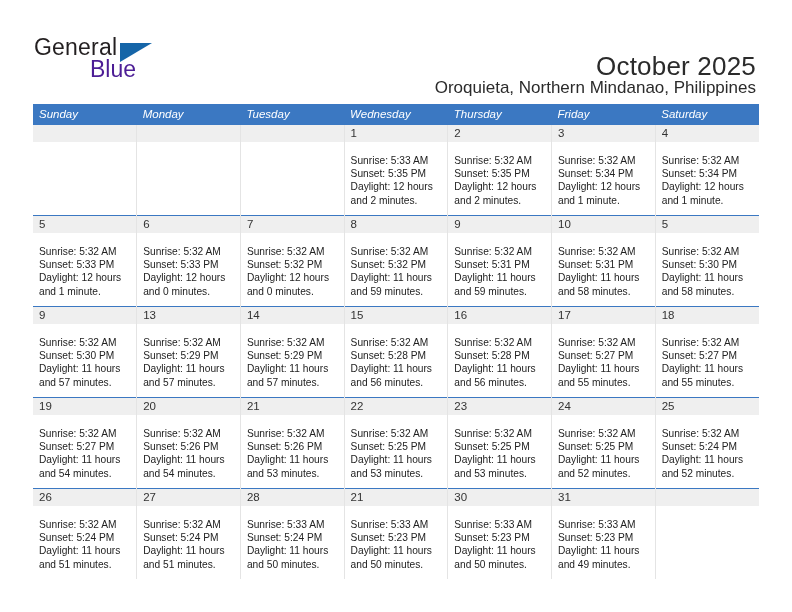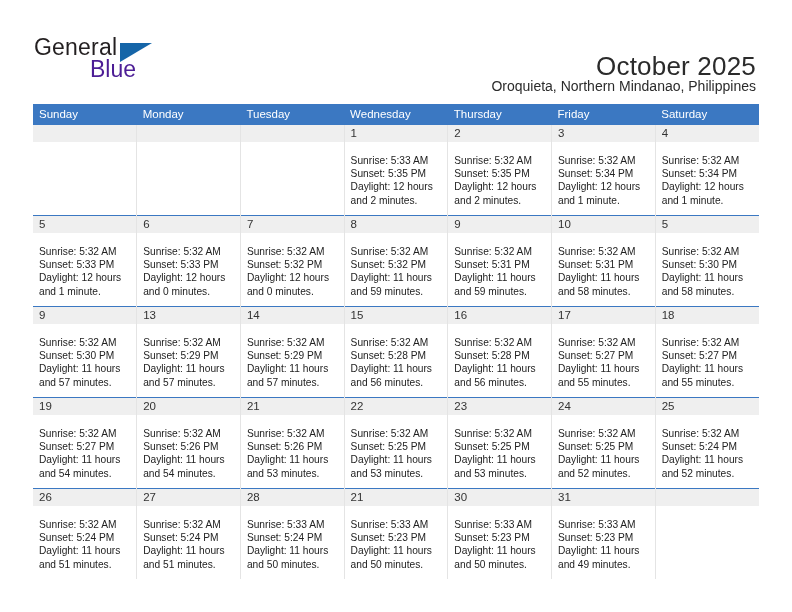--- a/index.html
+++ b/index.html
@@ -72,21 +72,21 @@
     color: #2b2b2b;
     font-weight: normal;
     letter-spacing: .2px;
     white-space: nowrap;
     margin-top: 17px;
   }
   .subtitle {
     position: absolute;
     right: 36px;
     top: 78px;
-    font-size: 14px;
+    font-size: 17px;
     color: #2b2b2b;
     white-space: nowrap;
   }
 
   
   .calendar {
     position: absolute;
     left: 33px;
     top: 104px;
     width: 726px;
@@ -95,20 +95,21 @@
   }
   .calendar th {
     background: #3b78c2;
     color: #ffffff;
     font-size: 11.5px;
     font-weight: normal;
     text-align: left;
     padding: 4px 0 5px 6px;
     height: 12px;
     border: none;
+    font-style: italic;
   }
   .calendar td {
     vertical-align: top;
     padding: 0;
     width: 103.7px;
     height: 90px;
     border-right: 1px solid #e4e4e4;
     border-top: 1px solid #3b78c2;
     background: #ffffff;
   }

